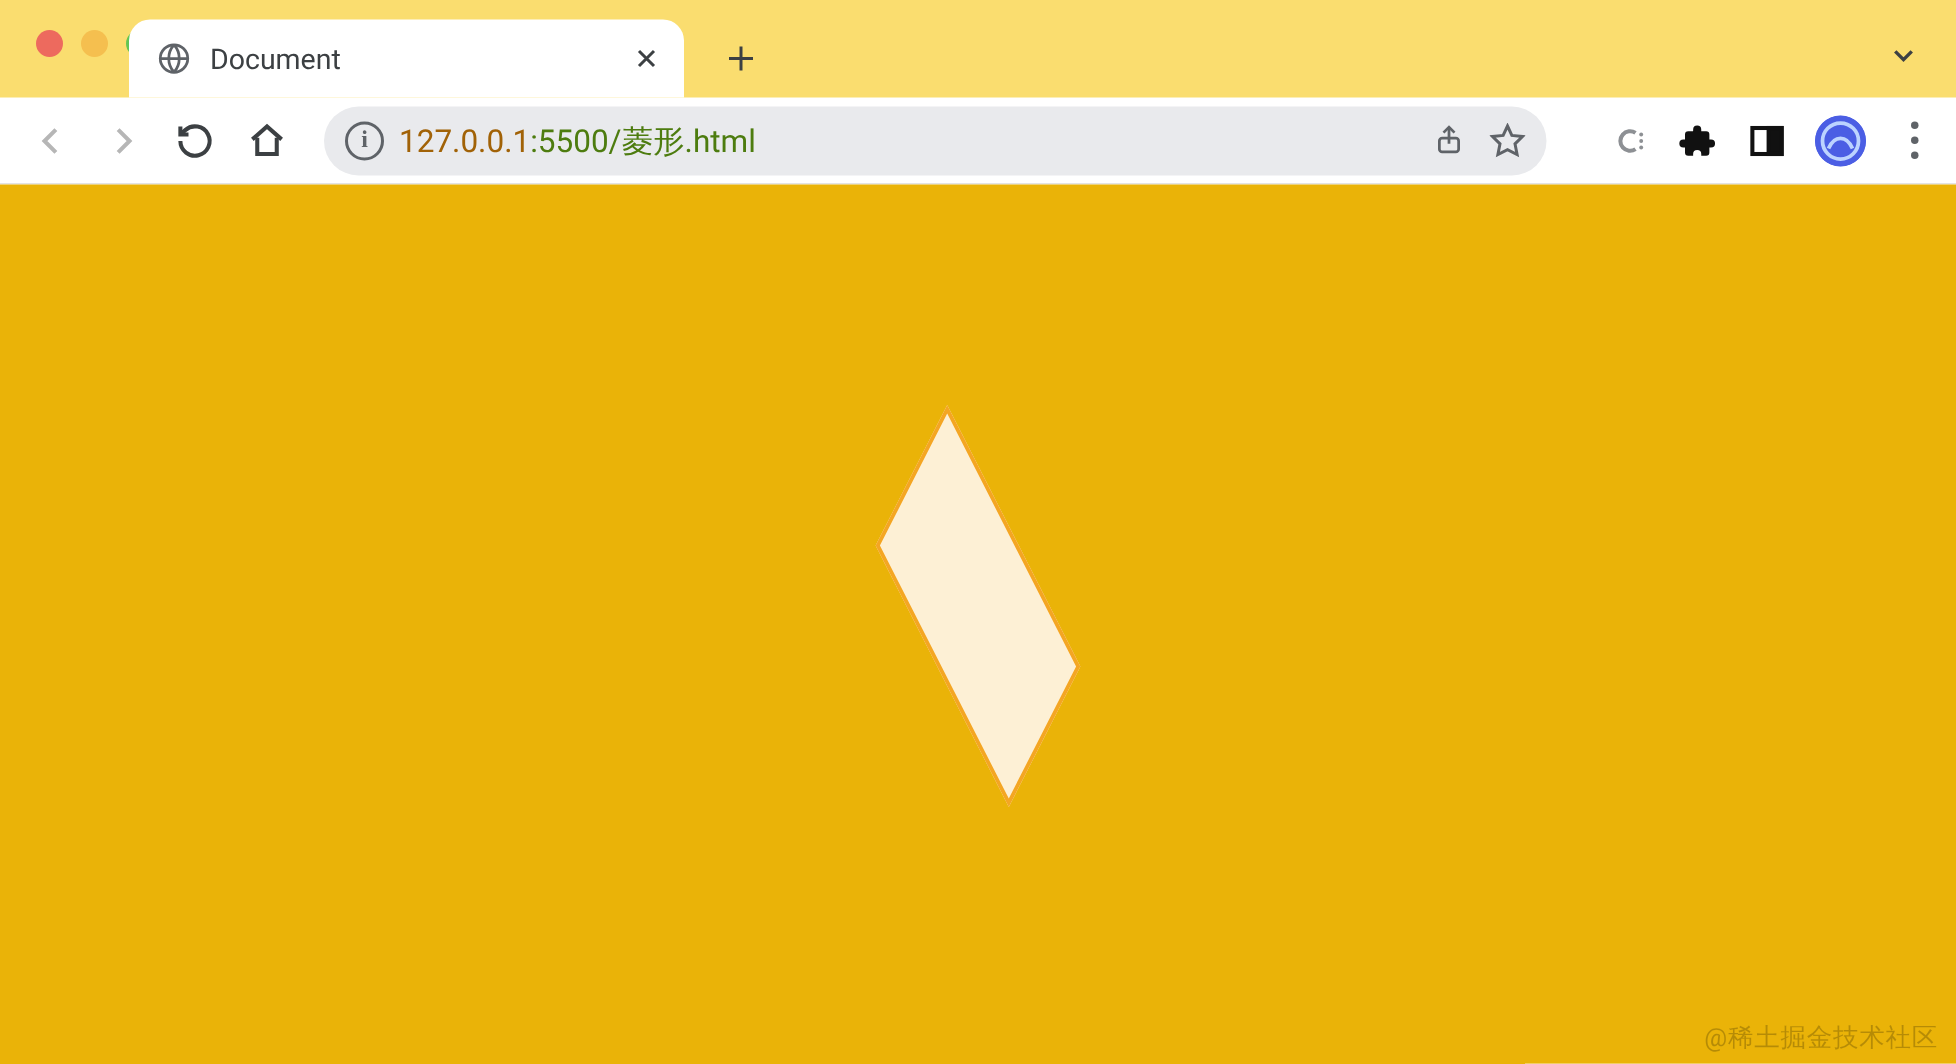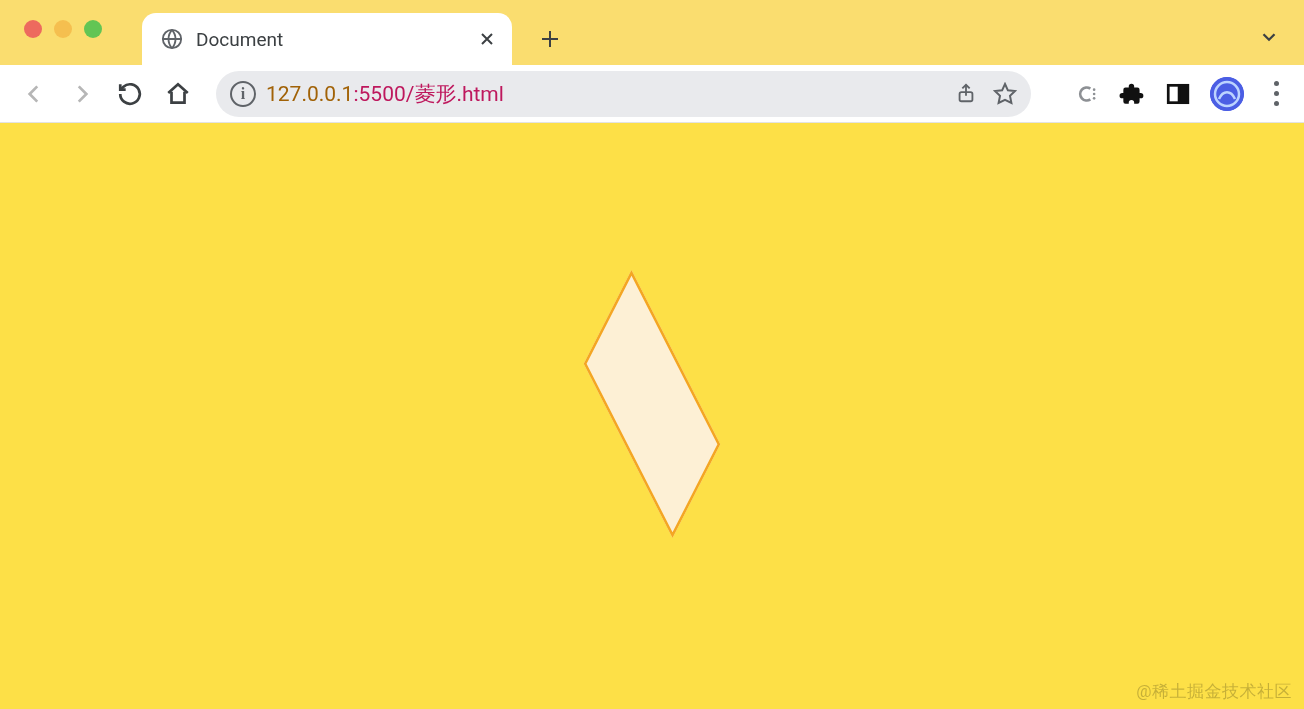--- a/index.html
+++ b/index.html
@@ -27,21 +27,21 @@
       top: 20px;
       left: 24px;
     }
     .tl { width: 18px; height: 18px; border-radius: 50%; }
     .tl.red { background: #ed6a5e; }
     .tl.yellow { background: #f5bf4f; }
     .tl.green { background: #62c554; }
     .tab-strip {
       display: flex;
       align-items: flex-end;
-      margin-left: 120px;
+      margin-left: 64px;
       height: 100%;
     }
     .tab {
       background: #fff;
       height: 52px;
       min-width: 370px;
       border-radius: 14px 14px 0 0;
       display: flex;
       align-items: center;
       padding: 0 14px 0 18px;
@@ -107,39 +107,39 @@
       display:flex; align-items:center; justify-content:center;
       font-size: 16px; color:#5f6368; font-weight: 600;
       font-family: Georgia, serif;
     }
     .omnibox .url {
       font-size: 21px;
       color:#202124;
       flex:1;
     }
     .omnibox .url .host { color:#a16207; }
-    .omnibox .url .path { color:#be185d; }
+    .omnibox .url .path { color:#4d7c0f; }
     .omnibox .right-icons {
       display:flex; gap:16px; color:#5f6368;
     }
     .toolbar-spacer { flex:1; }
     .ext-icons { display:flex; gap:18px; align-items:center; }
     .ext-icon { width:28px; height:28px; display:flex; align-items:center; justify-content:center; color:#3c4043; }
     .avatar {
       width:34px; height:34px; border-radius:50%; background:#4b5ee4;
       display:flex; align-items:center; justify-content:center;
       overflow:hidden;
     }
     .menu-dots { width:30px; display:flex; flex-direction:column; gap:5px; align-items:center; }
     .menu-dots span { width:5px; height:5px; background:#5f6368; border-radius:50%; }
 
     
     .page {
       position: relative;
-      background:#fde047;
+      background:#eab308;
       height: calc(709px - 65px - 58px);
     }
     .diamond-wrap {
       position:absolute;
       left: 50%;
       top: 48%;
       transform: translate(-50%, -50%);
     }
     .diamond {
       width: 186px;

